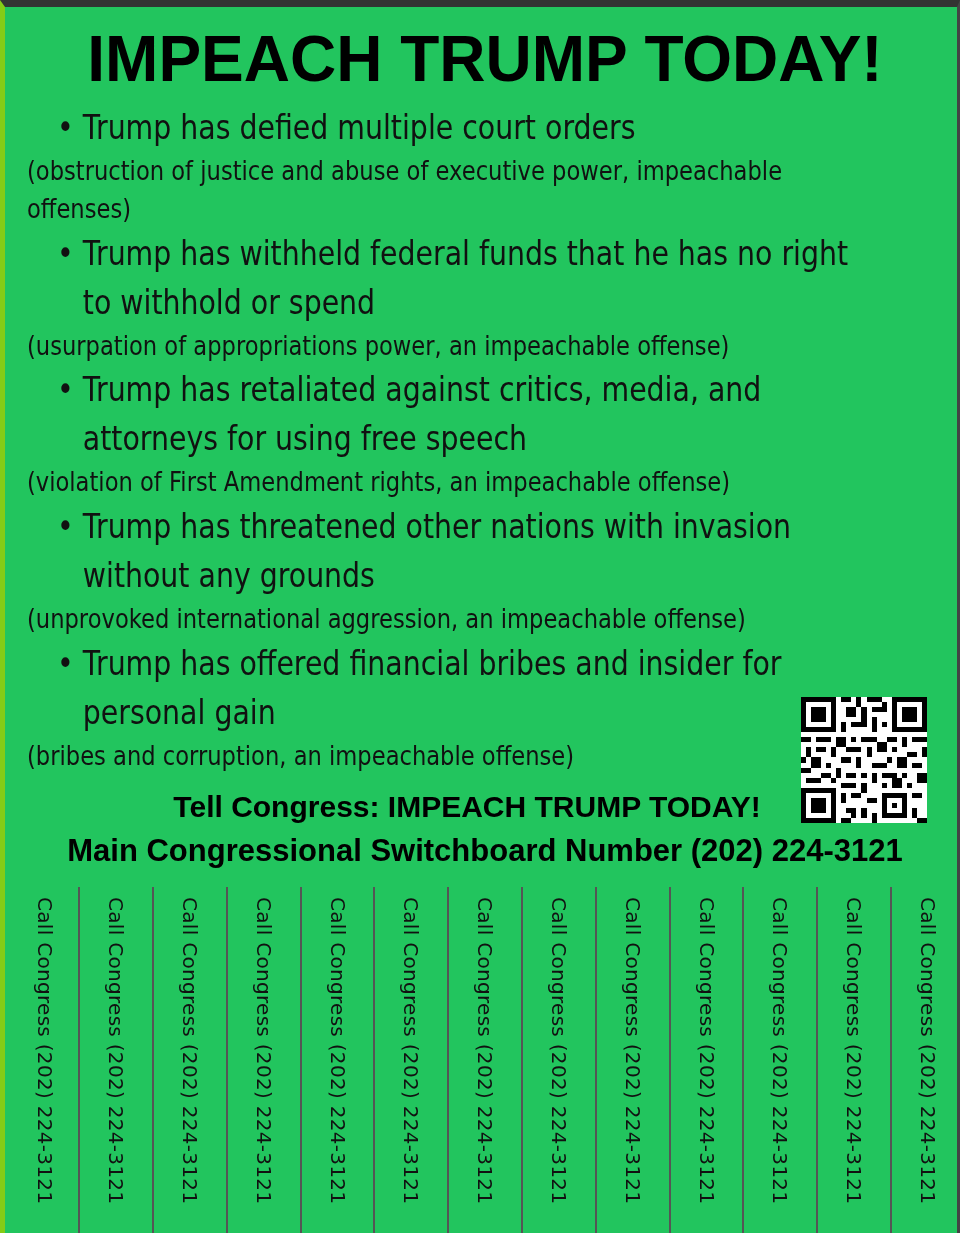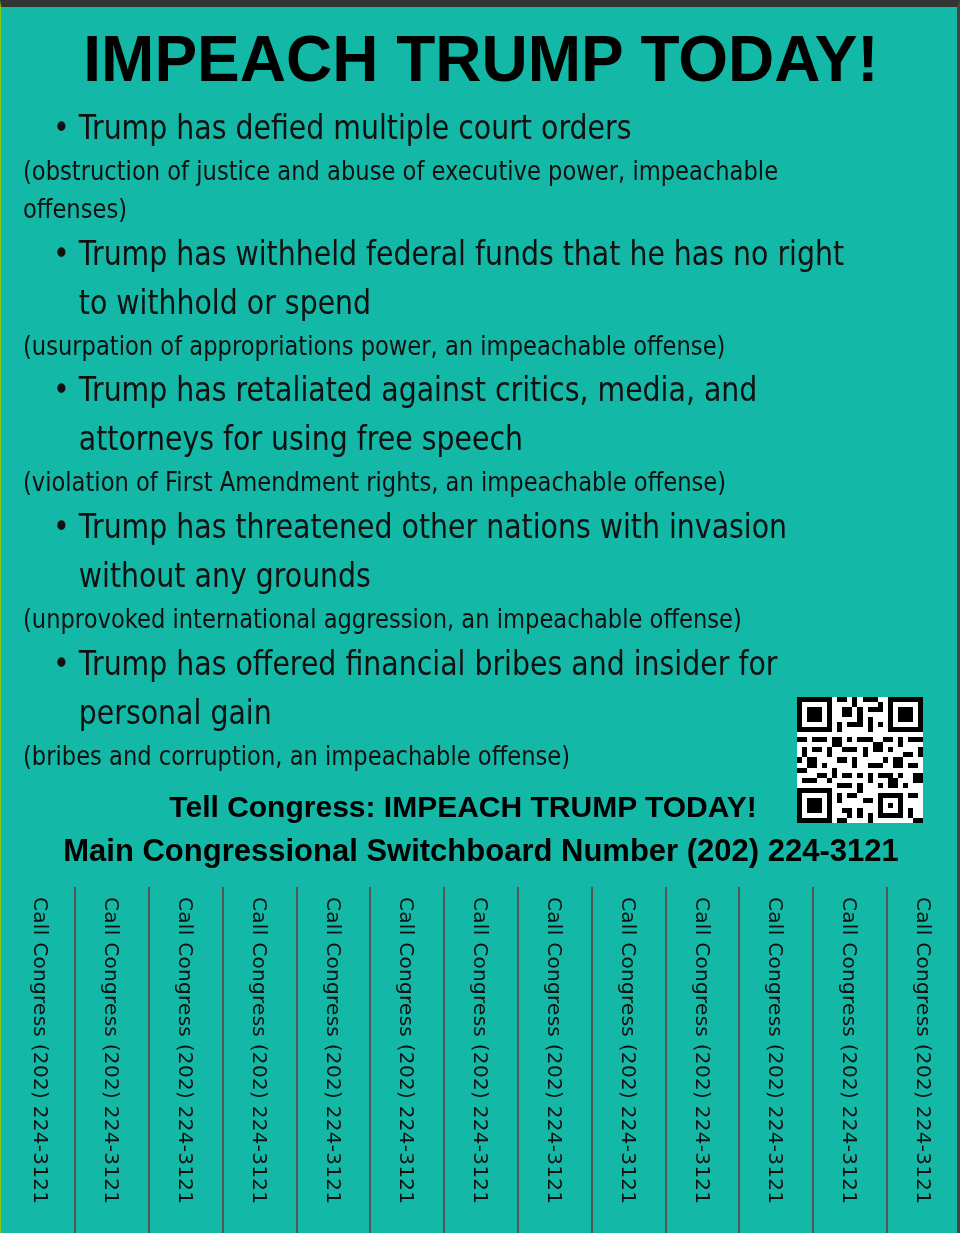--- a/index.html
+++ b/index.html
@@ -1,23 +1,23 @@
 <!DOCTYPE html>
 <html><head>
   <meta charset="utf-8">
   <style>
     html, body { margin: 0; padding: 0; background: #ffffff; }
     body { width: 960px; height: 1233px; overflow: hidden; position: relative; }
     .frame {
       position: absolute; left: 0; top: 0; width: 960px; height: 1233px;
       box-sizing: border-box;
       border-top: 7px solid #333333;
-      border-left: 1px solid #84cc16;
+      border-left: 5px solid #84cc16;
       border-right: 3px solid #444444;
-      background: #14b8a6;
+      background: #22c55e;
     }
     .title {
       position: absolute; left: 0; width: 960px; top: 12px;
       text-align: center;
       font-family: "Liberation Sans", sans-serif;
       font-weight: bold; font-size: 64px; line-height: 80px;
       color: #000; letter-spacing: 0px;
       transform: scaleX(1.0);
     }
     .bullet {

